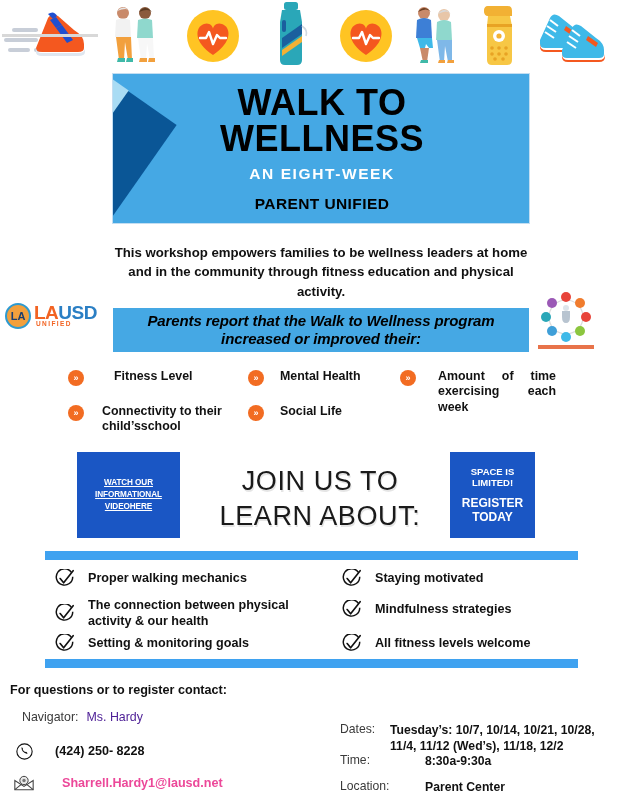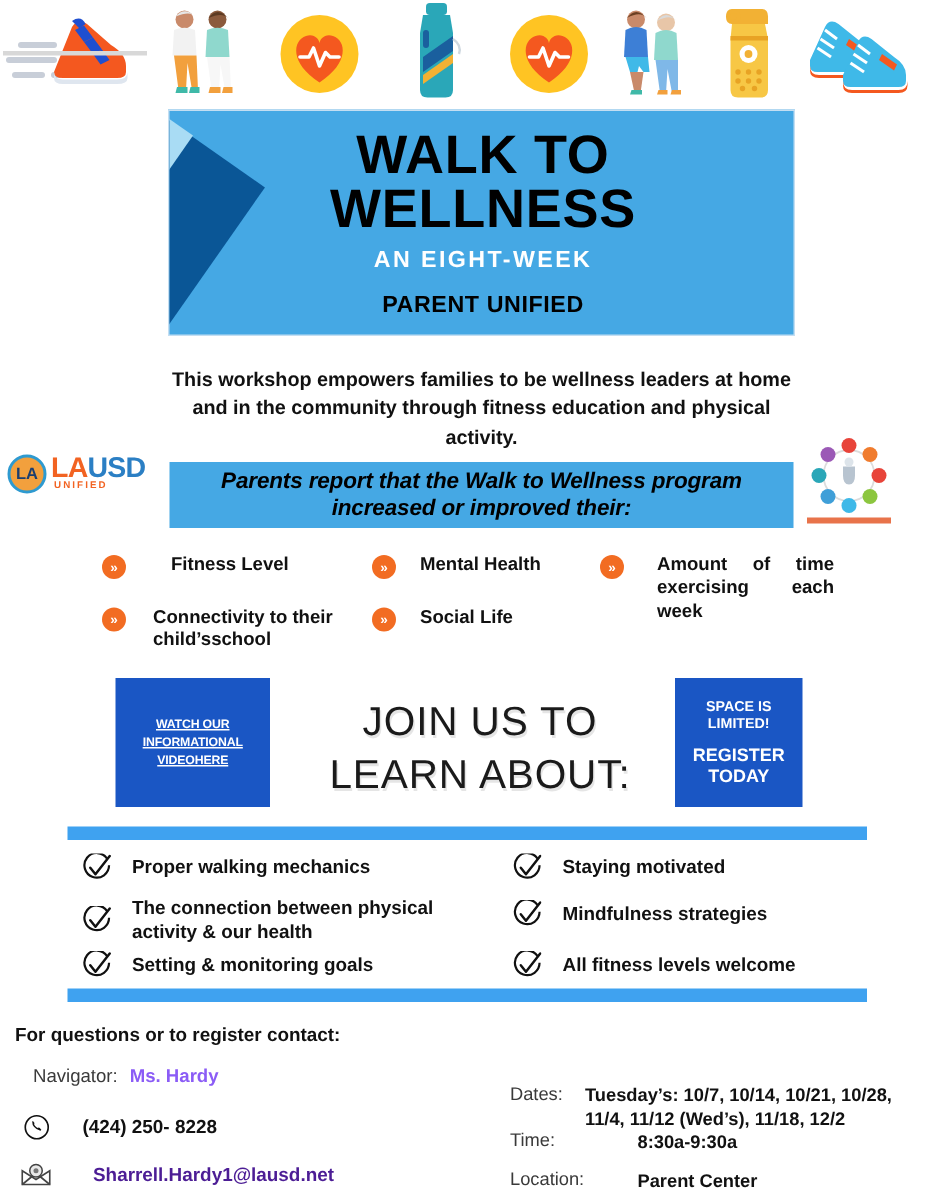--- a/index.html
+++ b/index.html
@@ -141,26 +141,26 @@
   .c3 { left:10px;  top:68px; }
   .c4 { left:297px; top:3px; }
   .c5 { left:297px; top:34px; }
   .c6 { left:297px; top:68px; }
 
   
   .foot-title {
     position:absolute; left:10px; top:683px; font-size:12.6px; font-weight:800; color:#111;
   }
   .nav-row { position:absolute; left:22px; top:710px; font-size:12.4px; color:#3a3a3a; }
-  .nav-row b { color:#8b5cf6; font-weight:700; margin-left:8px;margin-top:40px; }
+  .nav-row b { color:#4c1d95; font-weight:400; margin-left:8px;margin-top:40px; }
 
   .phone-icon { position:absolute; left:16px; top:743px; width:17px; height:17px; }
   .phone-val { position:absolute; left:55px; top:744px; font-size:12.6px; font-weight:800; color:#111; }
   .mail-icon { position:absolute; left:14px; top:775px; width:20px; height:16px; }
-  .mail-val  { position:absolute; left:62px; top:776px; font-size:12.6px; font-weight:800; color:#4c1d95; }
+  .mail-val  { position:absolute; left:62px; top:776px; font-size:12.6px; font-weight:800; color:#ec4899; }
 
   .dtl { position:absolute; font-size:12.2px; color:#3a3a3a; }
   .dtl-v { position:absolute; font-size:12.2px; font-weight:800; color:#111; line-height:1.34; }
   .d-lbl { left:340px; top:722px; }
   .d-val { left:390px; top:722px; width:222px; }
   .t-lbl { left:340px; top:753px;text-align:right; }
   .t-val { left:425px; top:753px; }
   .l-lbl { left:340px; top:779px; }
   .l-val { left:425px; top:779px; }
 </style>

